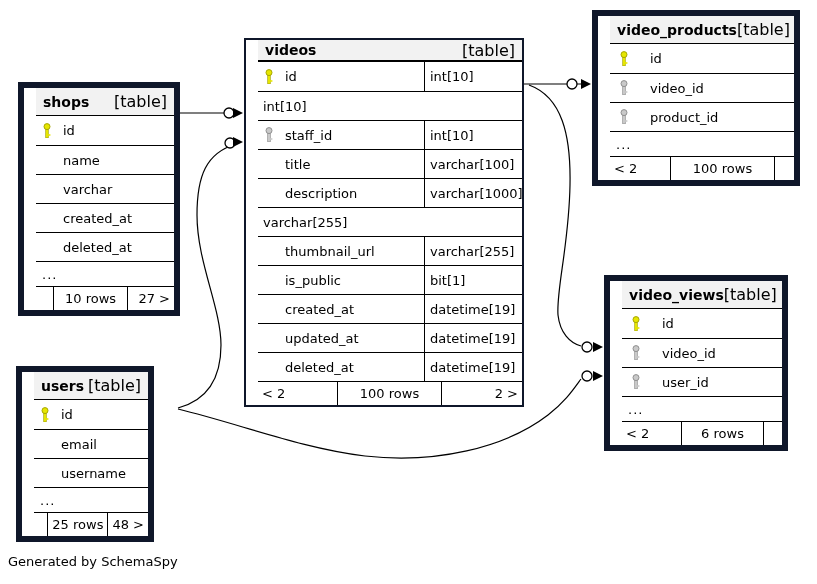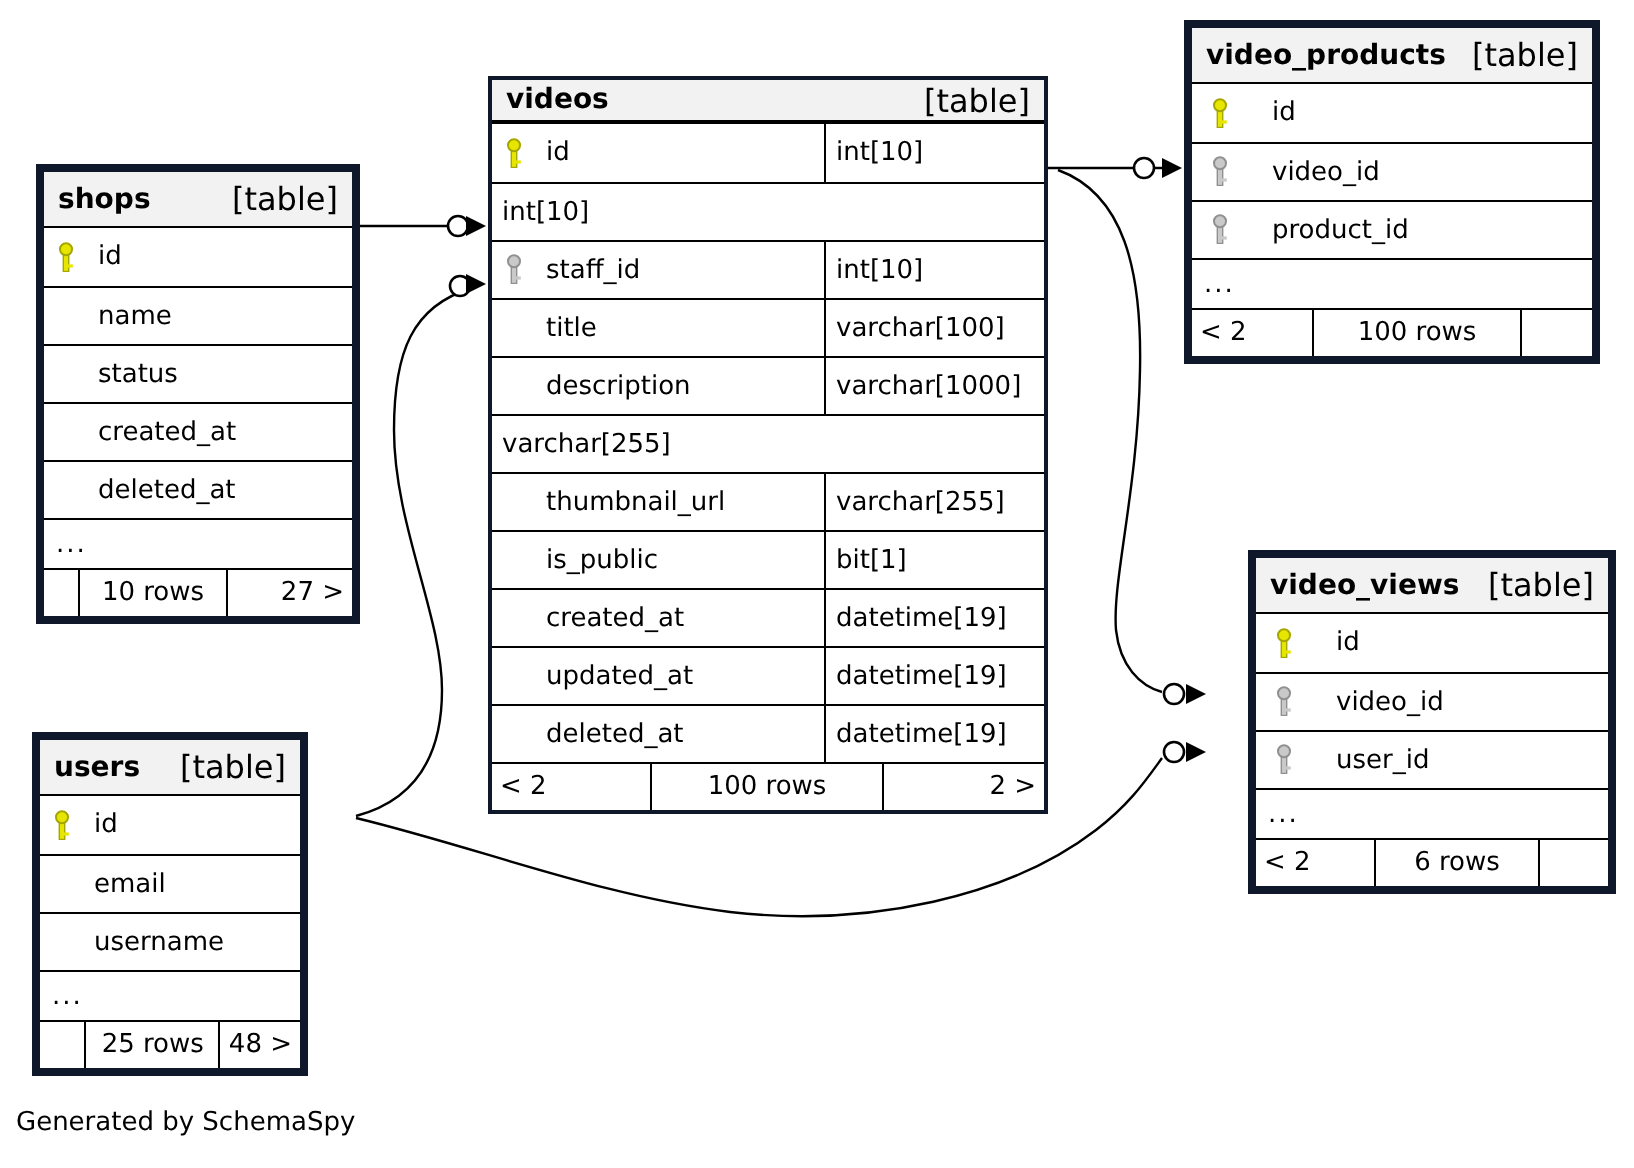--- a/index.html
+++ b/index.html
@@ -1,20 +1,20 @@
 <!DOCTYPE html>
 <html><head>
 <meta charset="utf-8">
 <style>
   * { box-sizing: border-box; margin: 0; padding: 0; }
   html,body { width:817px; height:584px; background:#ffffff; font-family:"DejaVu Sans","Liberation Sans",sans-serif; }
   .canvas { position:relative; width:817px; height:584px; overflow:hidden; background:#fff; }
   svg.relations { position:absolute; left:0; top:0; z-index:1; pointer-events:none; }
 
-  .table { position:absolute; z-index:2; background:#ffffff; border:4px solid #0f172a; font-size:13px; color:#000; }
+  .table { position:absolute; z-index:2; background:#ffffff; border:6px solid #0f172a; font-size:13px; color:#000;padding-left:12px; }
   .table.main { border-width:2px; }
 
   .thead { height:28px; display:flex; align-items:center; justify-content:space-between; padding:0 7px; background:#f2f2f2; border-bottom:1px solid #000; }
   .table.main .thead { height:22px; border-bottom-width:2px;gap:48px; }
   .tname { font-weight:bold; font-size:14px; }
   .ttag { font-size:16px; }
 
   .row { height:29px; display:flex; align-items:center; background:#fff; }
   .row + .row, .ellipsis, .tfoot { border-top:1px solid #000; }
 
@@ -89,21 +89,21 @@
           </svg>
       </span>
       <span class="colname">id</span>
     </div>
     <div class="row">
         <span class="keycell"></span>
         <span class="colname">name</span>
       </div>
     <div class="row">
         <span class="keycell"></span>
-        <span class="colname">status</span>
+        <span class="colname">varchar</span>
       </div>
     <div class="row">
         <span class="keycell"></span>
         <span class="colname">created_at</span>
       </div>
     <div class="row">
         <span class="keycell"></span>
         <span class="colname">deleted_at</span>
       </div>
     <div class="ellipsis">...</div>
@@ -250,21 +250,21 @@
       <span class="colname">product_id</span>
     </div>
     <div class="ellipsis">...</div>
     <div class="tfoot">
       <span class="fcell f-left">&lt; 2</span>
       <span class="fcell f-center">100 rows</span>
       <span class="fcell f-right"></span>
     </div>
   </div>
 
-  <div class="table wide" id="t-video_views" style="left:624px;top:275px;width:184px;">
+  <div class="table wide" id="t-video_views" style="left:604px;top:275px;width:184px;">
     <div class="thead">
       <span class="tname">video_views</span>
       <span class="ttag">[table]</span>
     </div>
     <div class="row">
       <span class="keycell">
         <svg class="keyicon" width="10" height="16" viewBox="0 0 10 16">
             <line x1="5" y1="6" x2="5" y2="15" stroke="#a6a600" stroke-width="3.4"></line>
             <line x1="5" y1="6" x2="5" y2="14.4" stroke="#e6e600" stroke-width="2"></line>
             <line x1="5" y1="12" x2="8.4" y2="12" stroke="#e6e600" stroke-width="1.6"></line>

